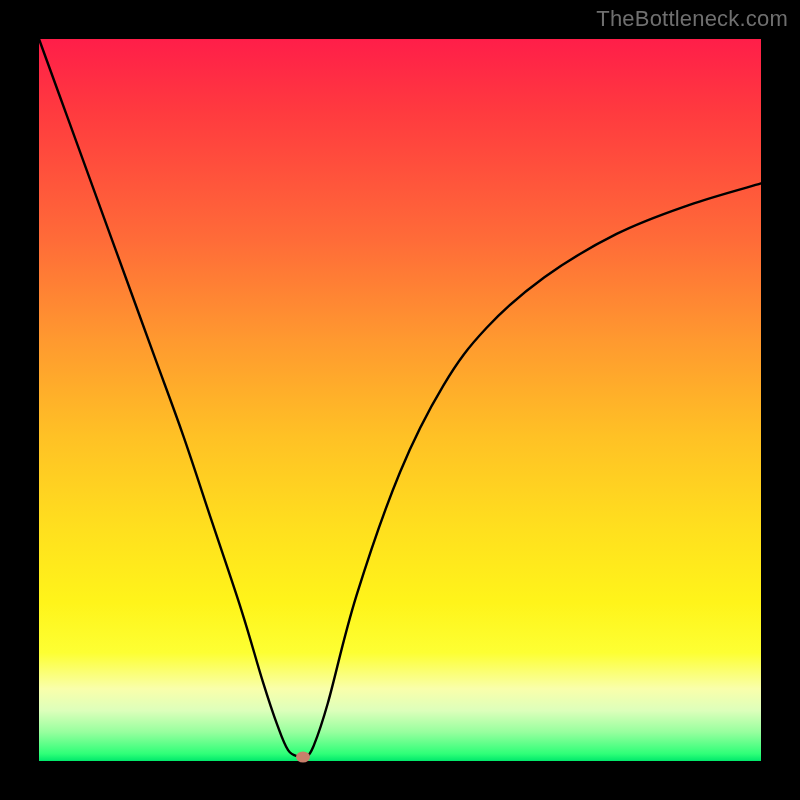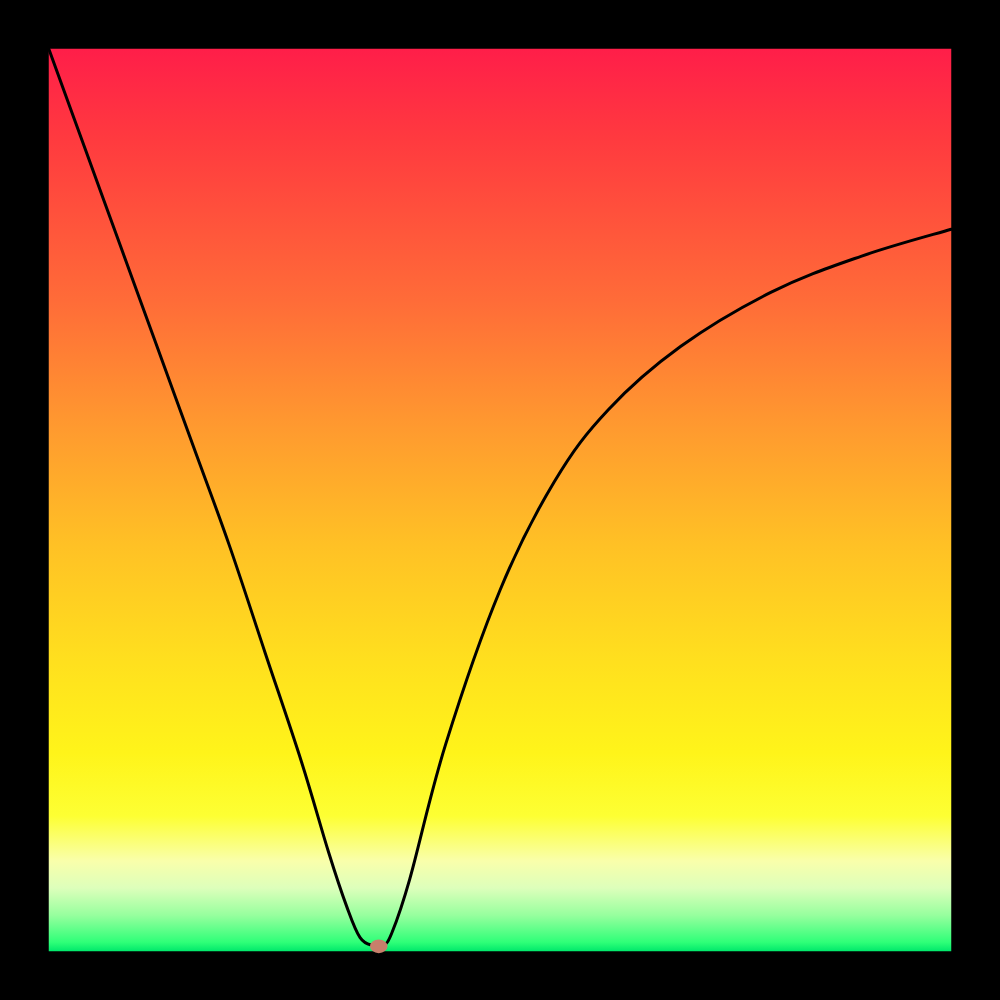--- a/index.html
+++ b/index.html
@@ -75,13 +75,14 @@
 
 <div class="frame">
   <div class="plot-area"></div>
 
   <svg class="curve" viewBox="0 0 722 722" preserveAspectRatio="none">
     <path id="curve-path" fill="none" stroke="#000000" stroke-width="2.4" stroke-linecap="round" d="M 0 0 C 5.1983999999999995 14.295599999999991, 18.4832 50.82879999999996, 28.88 79.41999999999996 C 39.276799999999994 108.01119999999996, 47.3632 130.24880000000002, 57.76 158.84000000000003 C 68.1568 187.43120000000005, 76.2432 209.6688, 86.64 238.26 C 97.0368 266.85119999999995, 105.1232 289.08879999999994, 115.52 317.67999999999995 C 125.9168 346.27119999999996, 134.0032 367.20919999999995, 144.4 397.09999999999997 C 154.79680000000002 426.9908, 162.8832 452.5496, 173.28 483.74 C 183.67680000000001 514.9304, 193.06280000000004 541.7888, 202.16000000000003 570.38 C 211.2572 598.9712, 217.322 621.7864000000001, 223.82 642.58 C 230.31799999999998 663.3736, 233.71140000000003 673.5538, 238.26000000000002 685.9 C 242.8086 698.2461999999999, 245.19119999999998 705.4517599999999, 249.08999999999997 711.17 C 252.98879999999997 716.88824, 256.671 716.49836, 259.92 717.668 C 263.16900000000004 718.83764, 264.5408 719.48744, 267.14 717.668 C 269.7392 715.84856, 270.4612 717.1770399999999, 274.36 707.56 C 278.2588 697.94296, 281.0024 691.5316, 288.8 664.24 C 296.5976 636.9484, 304.684 597.5272000000001, 317.68 555.94 C 330.676 514.3528, 345.40479999999997 470.8884, 361 433.2 C 376.59520000000003 395.5116, 388.7248000000001 372.552, 404.32000000000005 346.56 C 419.9152 320.568, 429.4456 308.294, 447.64 288.8 C 465.83439999999996 269.30600000000004, 482.00719999999995 255.1548, 505.4 238.26 C 528.7927999999999 221.3652, 551.6080000000001 207.93600000000006, 577.6 194.94000000000005 C 603.592 181.94400000000005, 623.8080000000001 175.15719999999996, 649.8000000000001 166.05999999999995 C 675.792 156.96279999999993, 709.004 148.29879999999997, 722 144.39999999999998"></path>
   </svg>
 
   <div class="marker" id="min-marker" style="left: 302.53px; top: 756.668px; background: rgb(200, 127, 107);"></div>
 
+  <div class="watermark">TheBottleneck.com</div>
 </div>
 
 </body></html>

